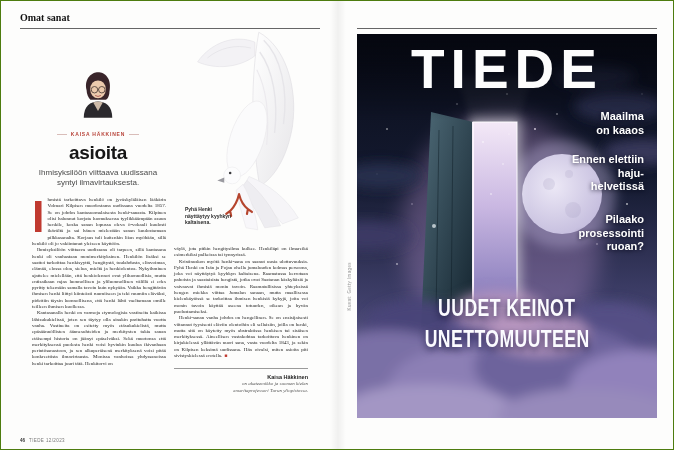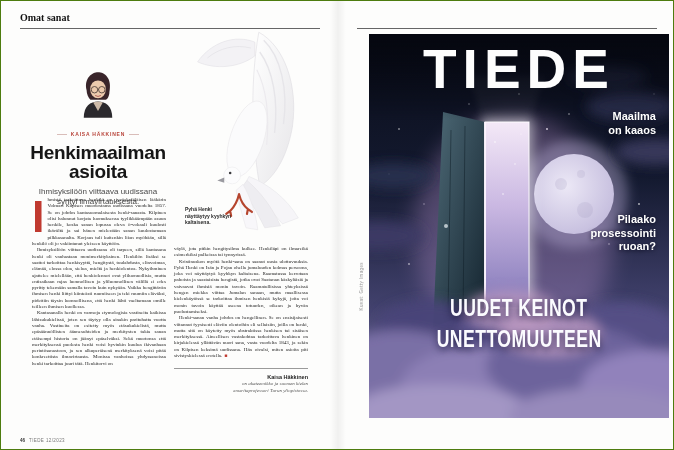--- a/index.html
+++ b/index.html
@@ -45,21 +45,21 @@
   
   #left-footer{position:absolute;left:19px;top:437px;font-family:"Liberation Sans",sans-serif;font-size:4.5px;color:#333;}
   #footer-page{font-weight:bold;margin-right:4px;}
   #footer-issue{color:#777;letter-spacing:.4px;}
   
   #page-right{left:337px;width:337px;}
   #right-kicker{position:absolute;left:0;top:11px;width:337px;text-align:center;
                 font:bold 9.5px/12px "Liberation Serif",serif;color:#111;}
   #right-rule{left:19px;top:27px;width:300px;background:#666;}
   
-  #cover{position:absolute;left:19px;top:33px;width:300px;height:280px;background:#0f172a;overflow:visible;margin-left:12px;}
+  #cover{position:absolute;left:19px;top:33px;width:300px;height:280px;background:#0f172a;overflow:visible;}
   #cover-art{position:absolute;left:0;top:0;width:300px;height:384px;}
   #cover-logo{position:absolute;left:0;top:6px;width:300px;text-align:center;
               font-family:"Liberation Sans",sans-serif;font-weight:bold;font-size:55px;line-height:58px;
               color:#fdfdfd;letter-spacing:6px;transform:scaleY(1.02);}
   .coverline{position:absolute;right:13px;text-align:right;color:#ffffff;
              font:bold 11px/13.5px "Liberation Sans",sans-serif;text-shadow:0 1px 4px rgba(5,8,25,.8);}
   #coverline-1{top:76px;}
   #coverline-2{top:119px;}
   #coverline-3{top:179px;}
   #cover-title{position:absolute;left:0;top:258px;width:300px;text-align:center;color:#fbfbff;
@@ -117,21 +117,20 @@
         <path d="M10,14 C12,6 28,6 30,14 C26,9.5 14,9.5 10,14 Z" fill="#39252a"></path>
         <circle cx="16.3" cy="20.5" r="3.4" fill="none" stroke="#4e3e38" stroke-width="0.9"></circle>
         <circle cx="24" cy="20.5" r="3.4" fill="none" stroke="#4e3e38" stroke-width="0.9"></circle>
         <line x1="19.5" y1="20" x2="20.8" y2="20" stroke="#4e3e38" stroke-width="0.9"></line>
         <path d="M17,26.5 q3,2.2 6,0" fill="none" stroke="#b05f57" stroke-width="1"></path>
         <path d="M5,50 C5,38 12,33 20,33 C28,33 35,38 35,50 Z" fill="#2b292d"></path>
         <path d="M15,34 L20,43 L25,34 C23,33 17,33 15,34 Z" fill="#cdbaa8"></path>
       </svg>
       <div id="author-kicker">KAISA HÄKKINEN</div>
       <div id="article-title">
-        <div>Henkimaailman</div>
         <div>asioita</div>
       </div>
       <div id="article-subtitle" class="pre">Ihmisyksilöön viittaava uudissana
 syntyi ilmavirtauksesta.</div>
     </div>
 
     <div id="columns">
       <div class="col" id="col1">
         <p><span class="dropcap">I</span><span>hmistä tarkoittava henkilö on jyväskyläläisen lääkärin Volmari Kilpisen muodostama uudissana vuodelta 1857. Se on johdos kantasuomalaisesta henki-sanasta. Kilpinen olisi halunnut korjata luomuksensa tyylikkäämpään asuun henkile, koska sanan lopussa oleva ö-vokaali kuulosti ikävältä ja sai hänen mielestään sanan kuulostamaan pilkkasanalta. Korjaus tuli kuitenkin liian myöhään, sillä henkilö oli jo vakiintunut yleiseen käyttöön.</span></p>
         <p>Ihmisyksilöön viittaava uudissana oli tarpeen, sillä kantasana henki oli vanhastaan monimerkityksinen. Henkilön lisäksi se saattoi tarkoittaa henkisyyttä, hengitystä, tuulahdusta, elinvoimaa, elämää, elossa oloa, sielua, mieltä ja henkiolentoa. Nykyihminen ajattelee mielellään, että henkiolennot ovat yliluonnollisia, mutta entisaikaan rajaa luonnollisen ja yliluonnollisen välillä ei edes pyritty tekemään samalla tavoin kuin nykyään. Vaikka hengittävän ihmisen henki liittyi kiinteästi ruumiiseen ja teki ruumiin eläväksi, pidettiin täysin luonnollisena, että henki lähti vaeltamaan omille teilleen ihmisen kuollessa.</p>
@@ -267,20 +266,23 @@
           <ellipse cx="230" cy="382" rx="90" ry="28" fill="#978abb"></ellipse>
         </g>
 
         <rect x="0" y="0" width="300" height="86" fill="url(#gTop)"></rect>
       </svg>
 
       <div id="cover-logo">TIEDE</div>
 
       <div class="coverline pre" id="coverline-1">Maailma
 on kaaos</div>
+      <div class="coverline pre" id="coverline-2">Ennen elettiin
+haju-
+helvetissä</div>
       <div class="coverline pre" id="coverline-3">Pilaako
 prosessointi
 ruoan?</div>
 
       <div id="cover-title">
         <span class="tline">UUDET KEINOT</span><br>
         <span class="tline">UNETTOMUUTEEN</span>
       </div>
 
       <div id="cover-credit">Kuvat: Getty Images</div>

